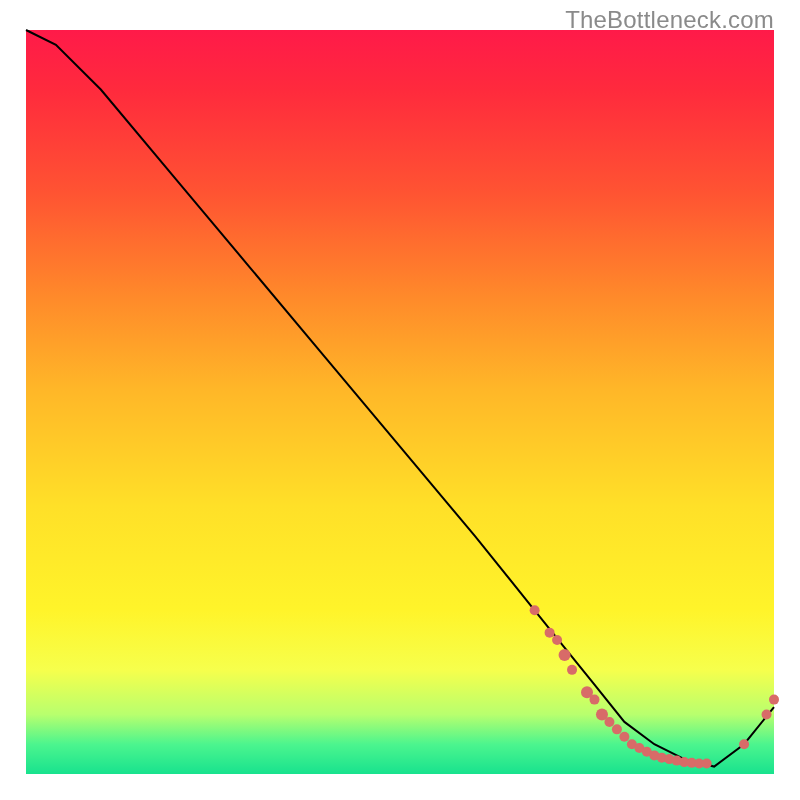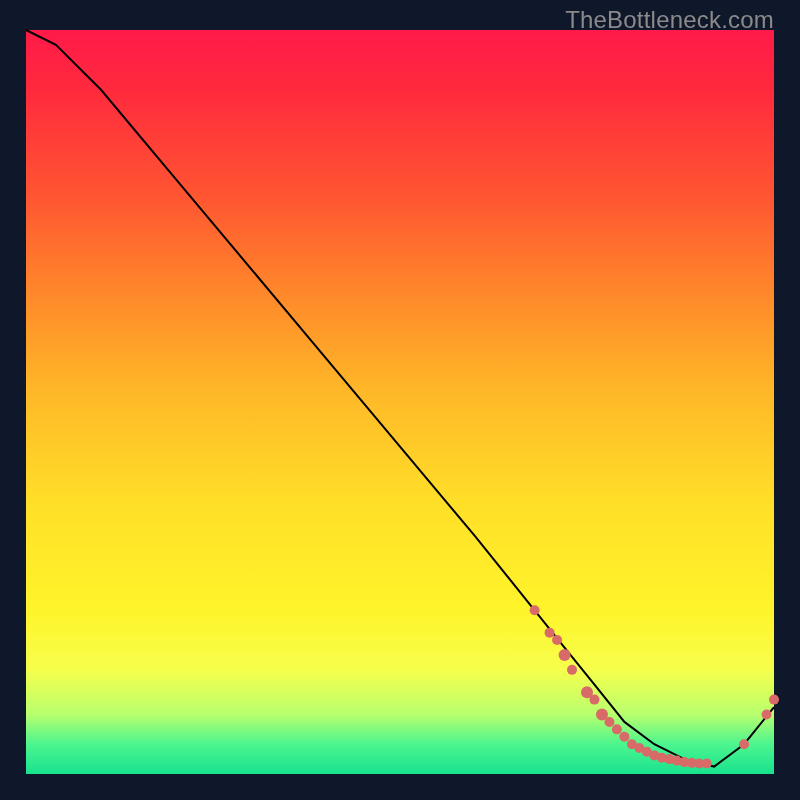--- a/index.html
+++ b/index.html
@@ -8,21 +8,21 @@
     width: 800px;
     height: 800px;
     background: #000;
     font-family: Arial, Helvetica, sans-serif;
     overflow: hidden;
   }
   .outer {
     position: relative;
     width: 800px;
     height: 800px;
-    background: #0f172a;
+    background: #ffffff;
   }
   .plot {
     position: absolute;
     left: 26px;
     top: 30px;
     width: 748px;
     height: 744px;
     background: linear-gradient(to bottom,
       #ff1a49 0%,
       #ff2a3d 8%,

